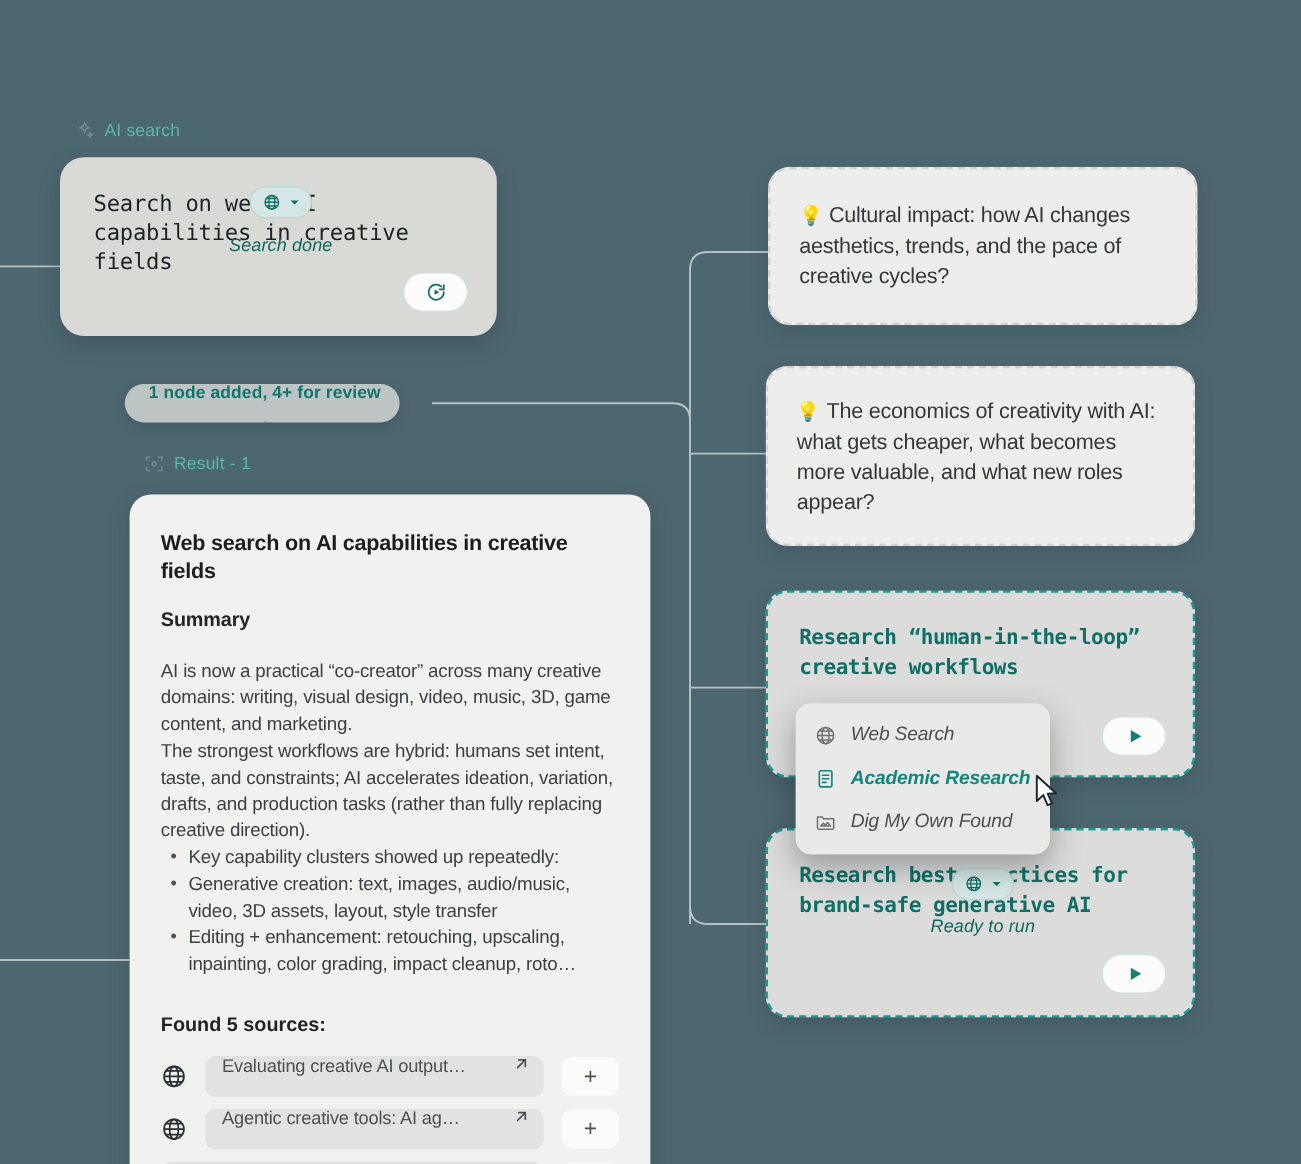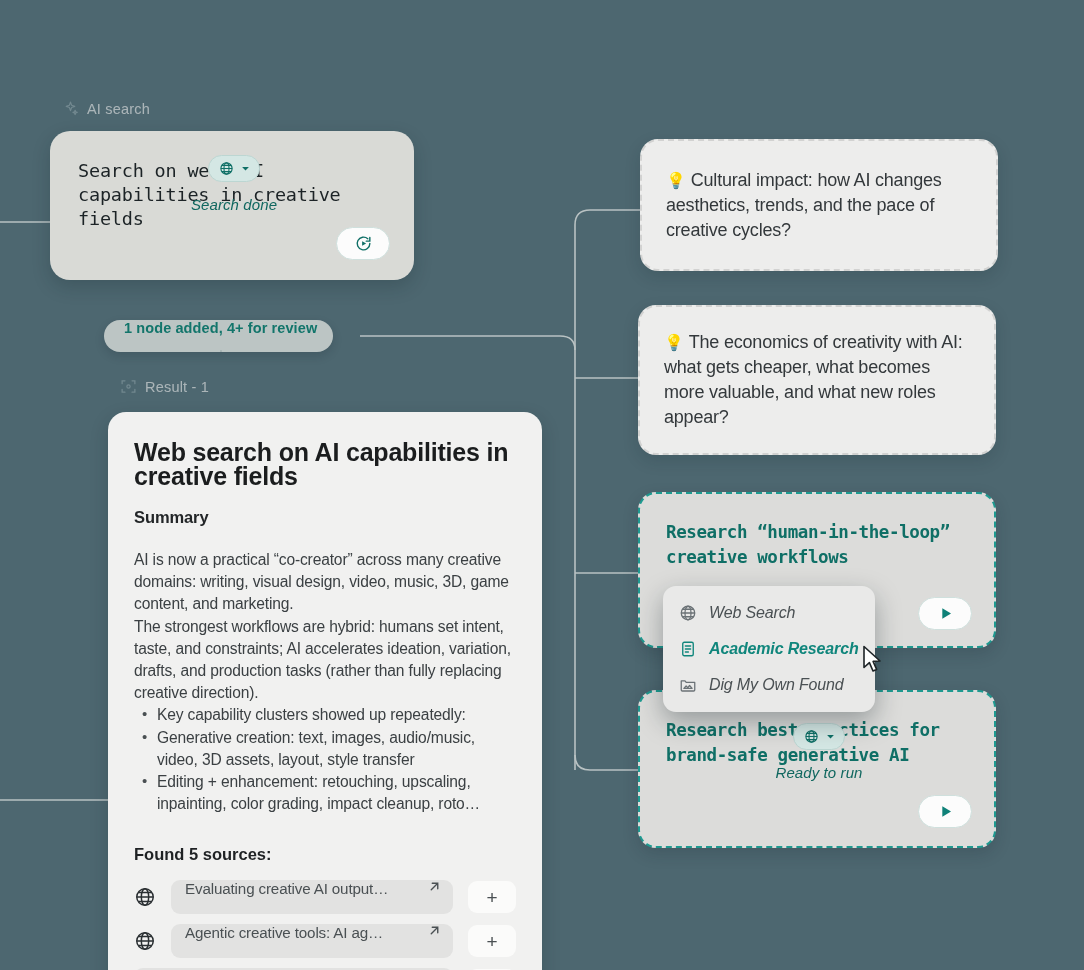--- a/index.html
+++ b/index.html
@@ -17,21 +17,21 @@
   }
 
   
   #edges { position: absolute; inset: 0; width: 1084px; height: 970px; pointer-events: none; }
 
   
   .node-label {
     position: absolute;
     display: flex; align-items: center; gap: 8px;
     font-size: 14.5px;
-    color: #e5e5e5;
+    color: #5eead4;
     opacity: .62;
     letter-spacing: .2px;
     white-space: nowrap;
   }
   .node-label .ico { width: 17px; height: 17px; display: block; opacity: .85; }
 
   
   .card {
     position: absolute;
     border-radius: 18px;
@@ -100,21 +100,21 @@
 
   
   #result-card {
     left: 108px; top: 412px; width: 434px; height: 640px;
     background: #f1f1f0;
     border-radius: 18px;
     padding: 28px 26px 0 26px;
     overflow: hidden;
   }
   #result-card h1 {
-    font-size: 25px; font-weight: 700; color: #1b1d1e;
+    font-size: 18px; font-weight: 700; color: #1b1d1e;
     line-height: 24px; letter-spacing: -.2px;
     margin-bottom: 20px;
   }
   #result-card h2 {
     font-size: 16.5px; font-weight: 600; color: #232628;
     margin-bottom: 18px; letter-spacing: -.1px;
   }
   #result-card p.body {
     font-size: 15.6px; line-height: 22.2px; color: #3b4043;
     letter-spacing: -.15px;

